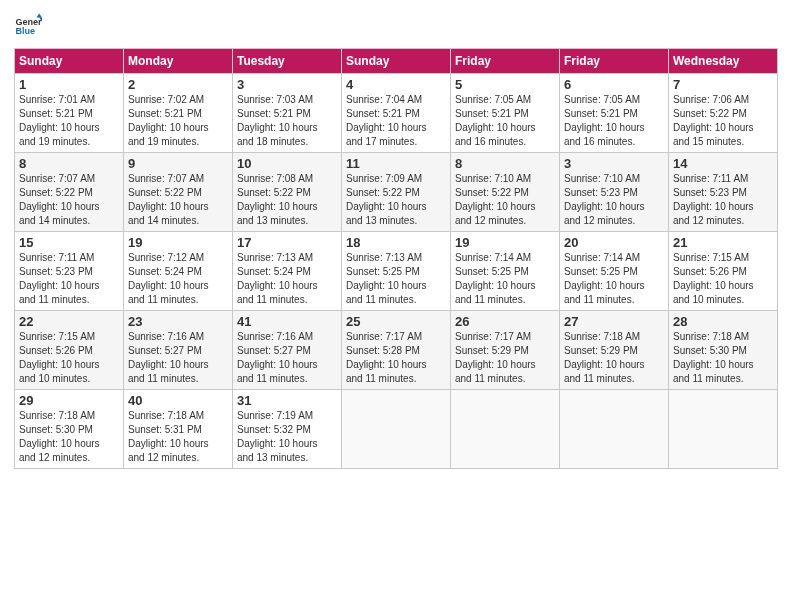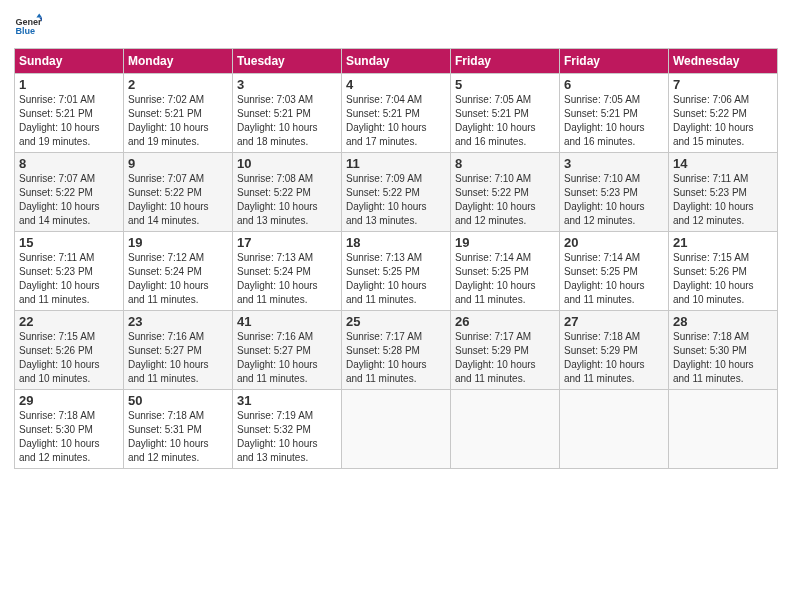--- a/index.html
+++ b/index.html
@@ -240,21 +240,21 @@
         <span class="day-number">28</span>
         <span class="day-info">Sunrise: 7:18 AM<br>Sunset: 5:30 PM<br>Daylight: 10 hours and 11 minutes.</span>
       </td>
         </tr>
         <tr>
           <td>
         <span class="day-number">29</span>
         <span class="day-info">Sunrise: 7:18 AM<br>Sunset: 5:30 PM<br>Daylight: 10 hours and 12 minutes.</span>
       </td>
           <td>
-        <span class="day-number">50</span>
+        <span class="day-number">40</span>
         <span class="day-info">Sunrise: 7:18 AM<br>Sunset: 5:31 PM<br>Daylight: 10 hours and 12 minutes.</span>
       </td>
           <td>
         <span class="day-number">31</span>
         <span class="day-info">Sunrise: 7:19 AM<br>Sunset: 5:32 PM<br>Daylight: 10 hours and 13 minutes.</span>
       </td>
           <td class="empty-cell"></td>
           <td class="empty-cell"></td>
           <td class="empty-cell"></td>
           <td class="empty-cell"></td>

